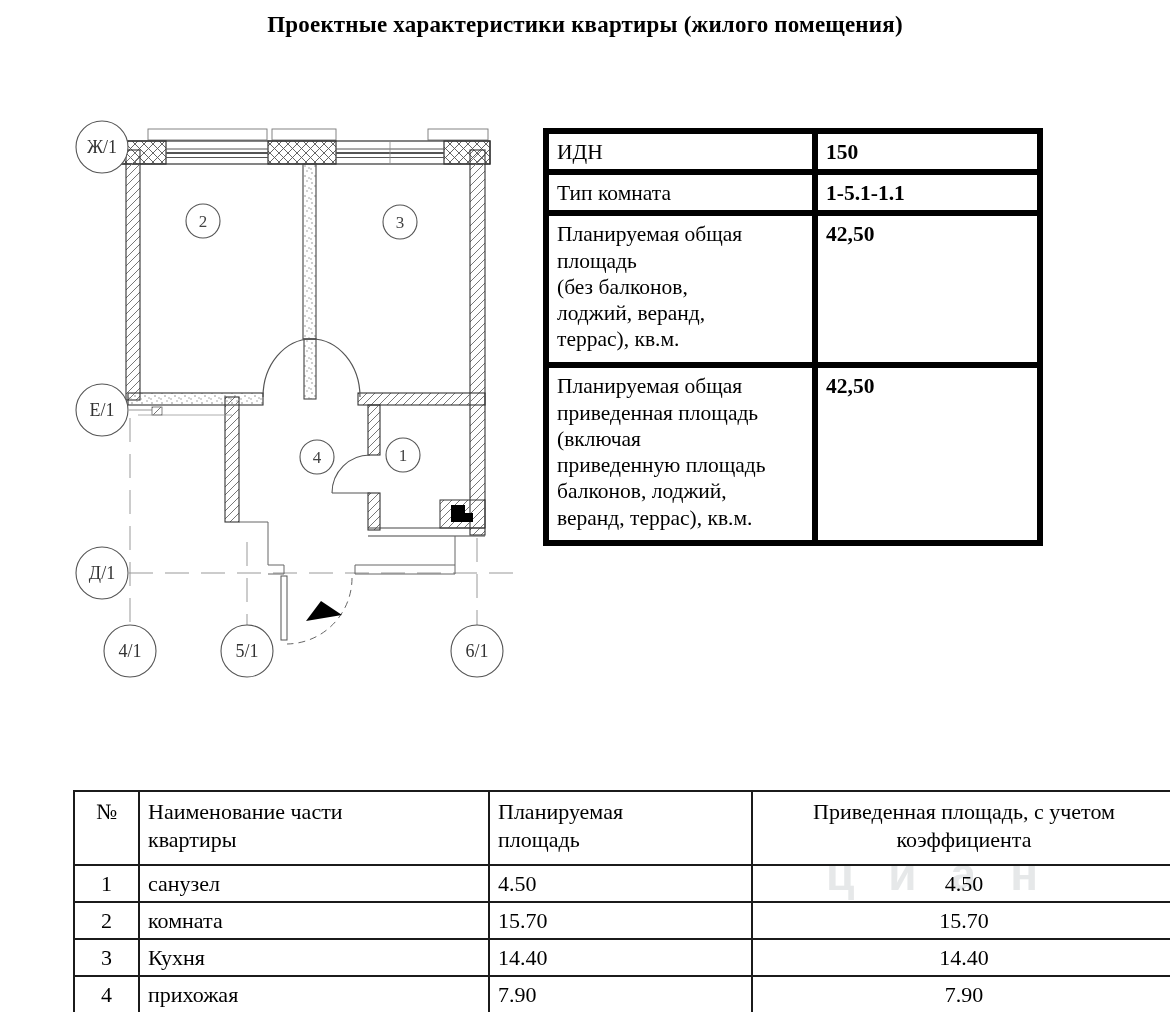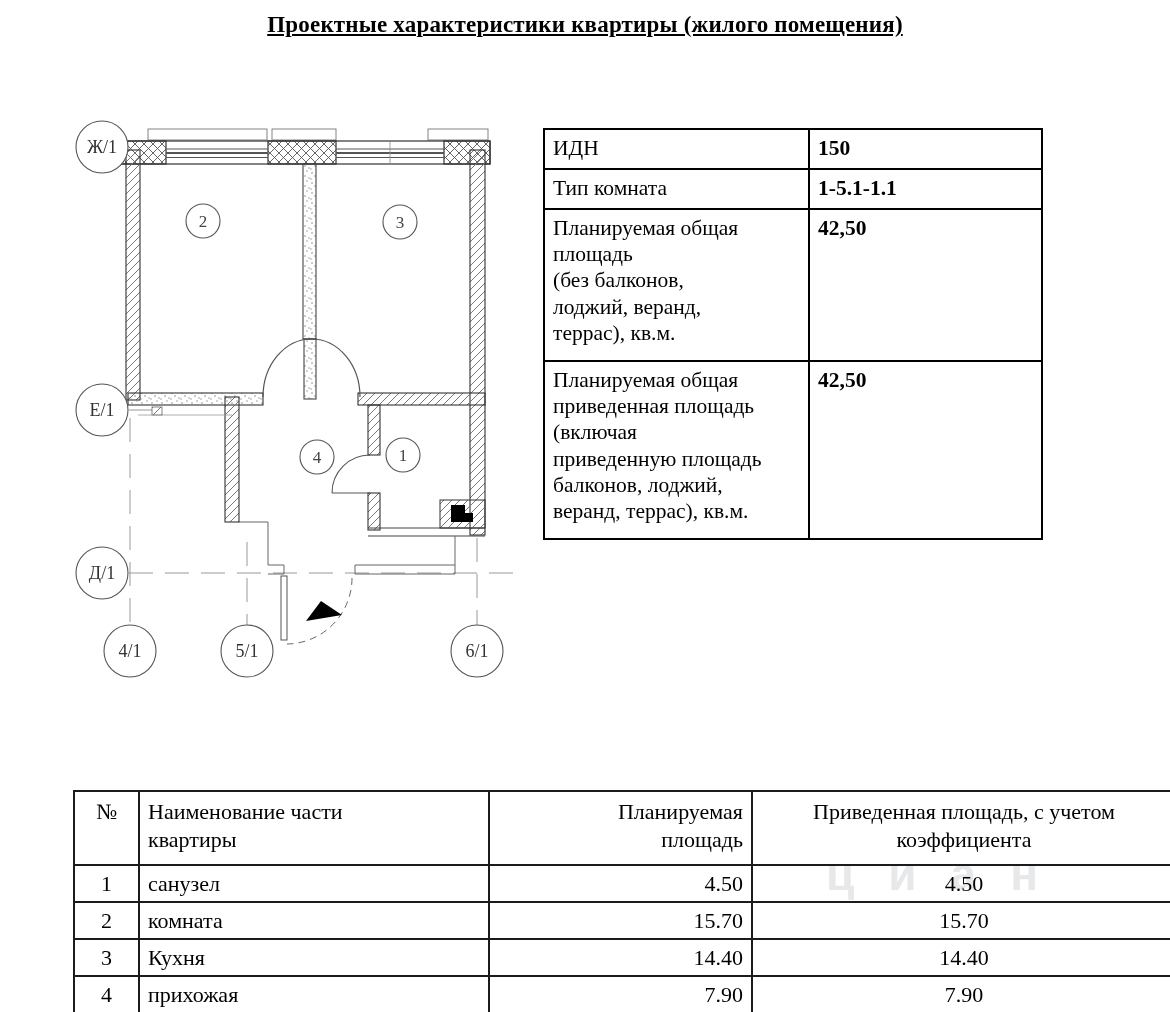--- a/index.html
+++ b/index.html
@@ -2,53 +2,53 @@
 <html><head>
 <meta charset="utf-8">
 <style>
   html,body{margin:0;padding:0;}
   body{
     width:1170px;height:1012px;position:relative;background:#ffffff;
     font-family:"Liberation Serif", serif;color:#000;overflow:hidden;
   }
   .doc-title{
     position:absolute;top:12px;left:0;width:1170px;text-align:center;
-    font-size:23px;font-weight:bold;letter-spacing:.2px;text-decoration:underline;
+    font-size:23px;font-weight:bold;letter-spacing:.2px;
   }
   
   .plan-wrap{position:absolute;left:70px;top:110px;width:470px;height:580px;}
   .plan-wrap svg text{font-family:"Liberation Serif", serif;}
   
   table.sum{
     position:absolute;left:543px;top:128px;width:500px;
     border-collapse:collapse;table-layout:fixed;
   }
   table.sum td{
-    border:2px solid #000000;vertical-align:top;
+    border:6px solid #000000;vertical-align:top;
     font-size:21.5px;line-height:1.22;padding:5px 8px 4px 8px;
   }
   td.sum-label{width:247px;white-space:pre-line;}
   td.sum-value{text-align:left;font-weight:bold;}
   tr.sr-s{height:40px;}
   tr.sr-m5{height:152px;}
   tr.sr-m7{height:178px;}
   tr.sr-m2{height:62px;}
   
   table.parts{
     position:absolute;left:73px;top:790px;width:1030px;
     border-collapse:collapse;table-layout:fixed;
   }
   table.parts td{
     border:2px solid #1b1b1b;font-size:22px;line-height:1.25;
     padding:2px 8px;vertical-align:middle;
   }
   .parts .hdr td{vertical-align:top;padding-top:6px;white-space:pre-line;height:64px;}
   .parts .c-num{width:47px;text-align:center;}
   .parts .c-name{width:332px;text-align:left;}
-  .parts .c-plan{width:245px;text-align:right;}
+  .parts .c-plan{width:245px;text-align:left;}
   .parts .c-red{width:406px;text-align:center;}
   .parts .row td{height:31px;}
   
   .watermark{
     position:absolute;left:826px;top:846px;width:300px;height:56px;
     font-family:"Liberation Sans", sans-serif;font-weight:bold;
     font-size:46px;letter-spacing:34px;color:rgba(155,162,168,0.25);
     pointer-events:none;line-height:56px;
   }
 </style>

